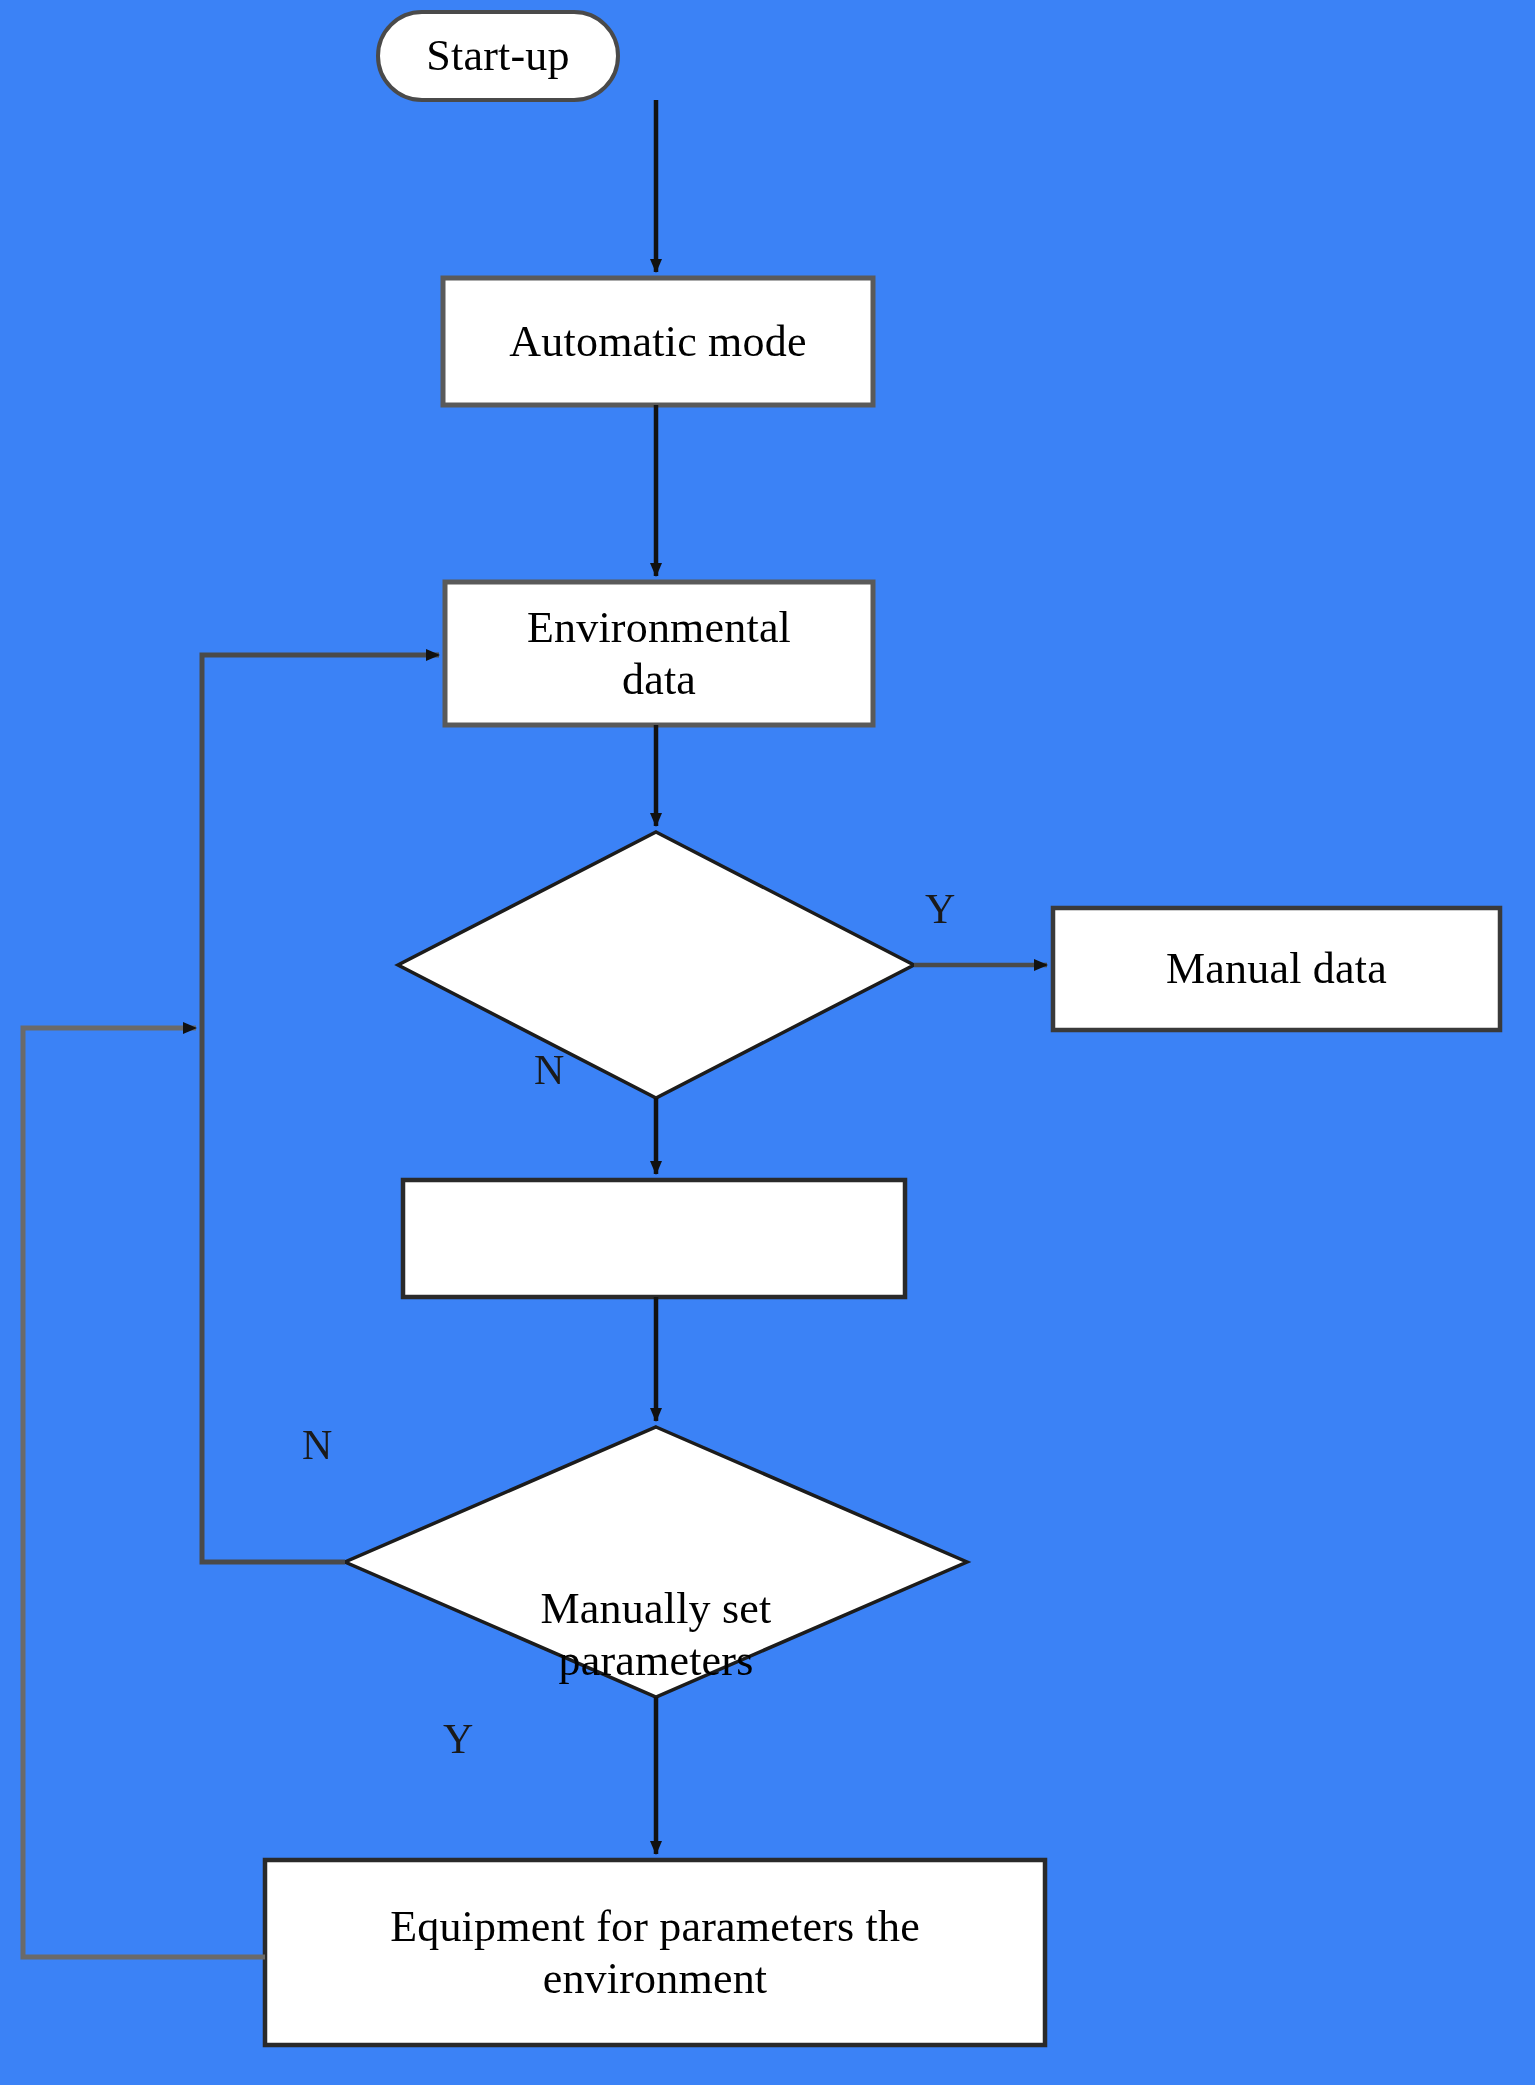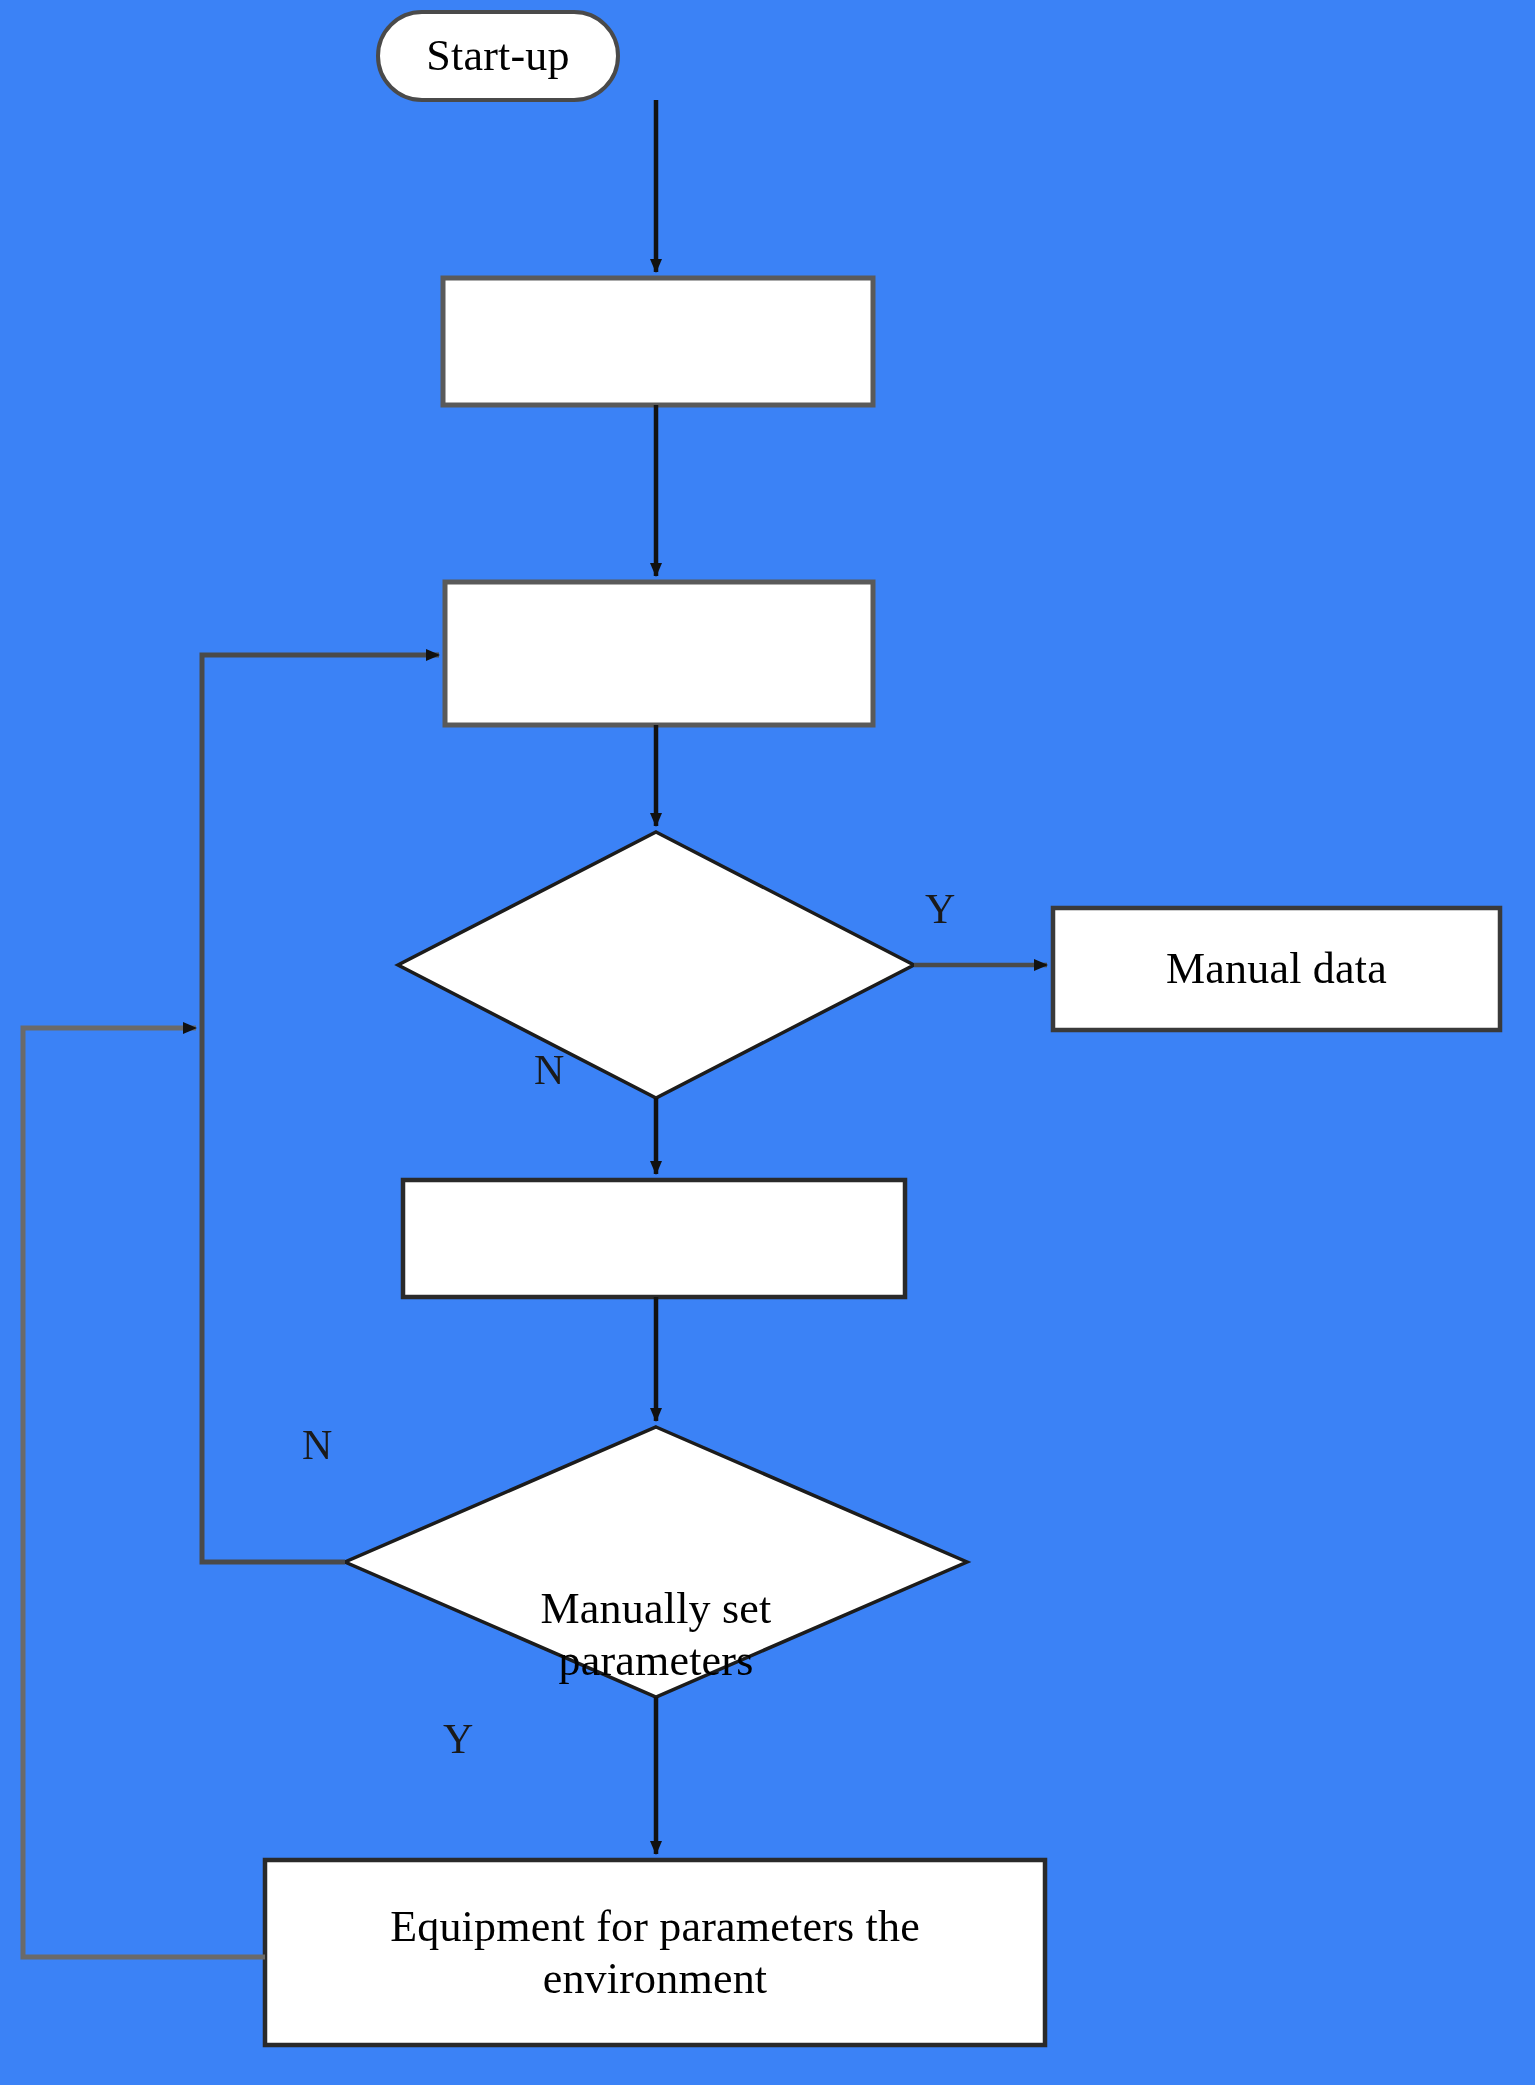--- a/index.html
+++ b/index.html
@@ -92,21 +92,24 @@
 
     <path d="M345,1562 L202,1562 L202,655 L439,655" fill="none" stroke="#4a4a4a" stroke-width="5" marker-end="url(#arrowhead)"></path>
 
     <path d="M656,1697 L656,1854" fill="none" stroke="#111111" stroke-width="4.5" marker-end="url(#arrowhead)"></path>
 
     <path d="M265,1957 L23,1957 L23,1028 L196,1028" fill="none" stroke="#6a6a6a" stroke-width="5" marker-end="url(#arrowhead)"></path>
   </svg>
 
   <div class="node-label" style="left:378px; top:12px; width:240px; height:88px;">Start-up</div>
 
+  <div class="node-label" style="left:443px; top:278px; width:430px; height:127px;">Automatic mode</div>
 
+  <div class="node-label" style="left:445px; top:582px; width:428px; height:143px;">Environmental
+data</div>
 
 
   <div class="node-label" style="left:1053px; top:908px; width:447px; height:122px;">Manual data</div>
 
 
   <div class="node-label" style="left:406px; top:1565px; width:500px; height:140px;">Manually set
 parameters</div>
 
   <div class="node-label" style="left:265px; top:1860px; width:780px; height:185px;">Equipment for parameters the
 environment</div>

